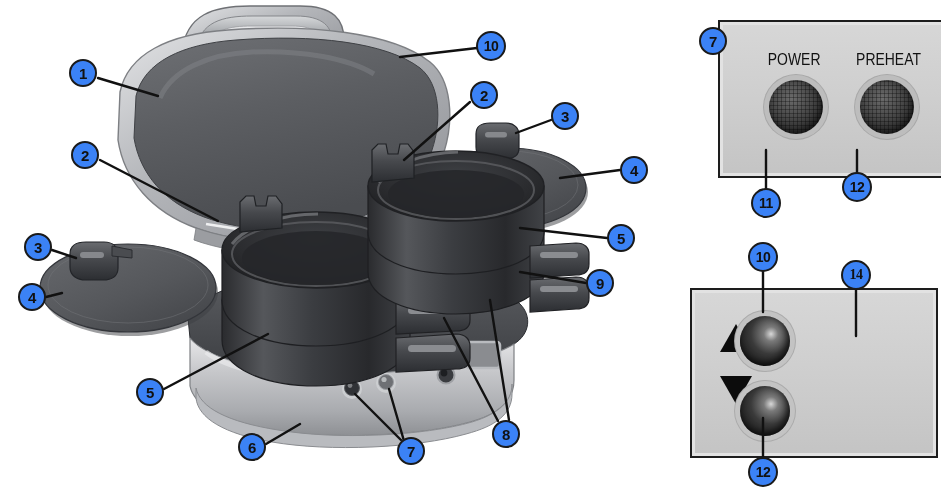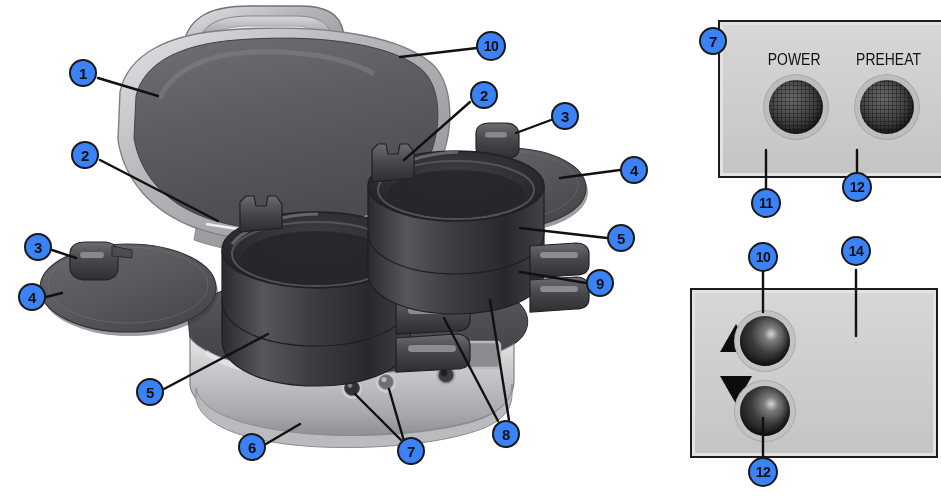--- a/index.html
+++ b/index.html
@@ -321,17 +321,17 @@
       <div class="callout" style="left: 136px; top: 378px;">5</div>
       <div class="callout" style="left: 238px; top: 433px;">6</div>
       <div class="callout" style="left: 397px; top: 437px;">7</div>
       <div class="callout" style="left: 492px; top: 420px;">8</div>
       <div class="callout" style="left: 586px; top: 269px;">9</div>
       <div class="callout wide" style="left: 476px; top: 31px;">10</div>
       <div class="callout" style="left: 699px; top: 27px;">7</div>
       <div class="callout wide" style="left: 751px; top: 188px;">11</div>
       <div class="callout wide" style="left: 842px; top: 172px;">12</div>
       <div class="callout wide" style="left: 748px; top: 242px;">10</div>
-      <div class="callout wide" style="left: 841px; top: 236px;">14</div>
+      <div class="callout wide" style="left: 841px; top: 260px; font-family: Liberation Serif, serif;">14</div>
       <div class="callout wide" style="left: 748px; top: 457px;">12</div>
     </div>
 
 </div>
 
 </body></html>

